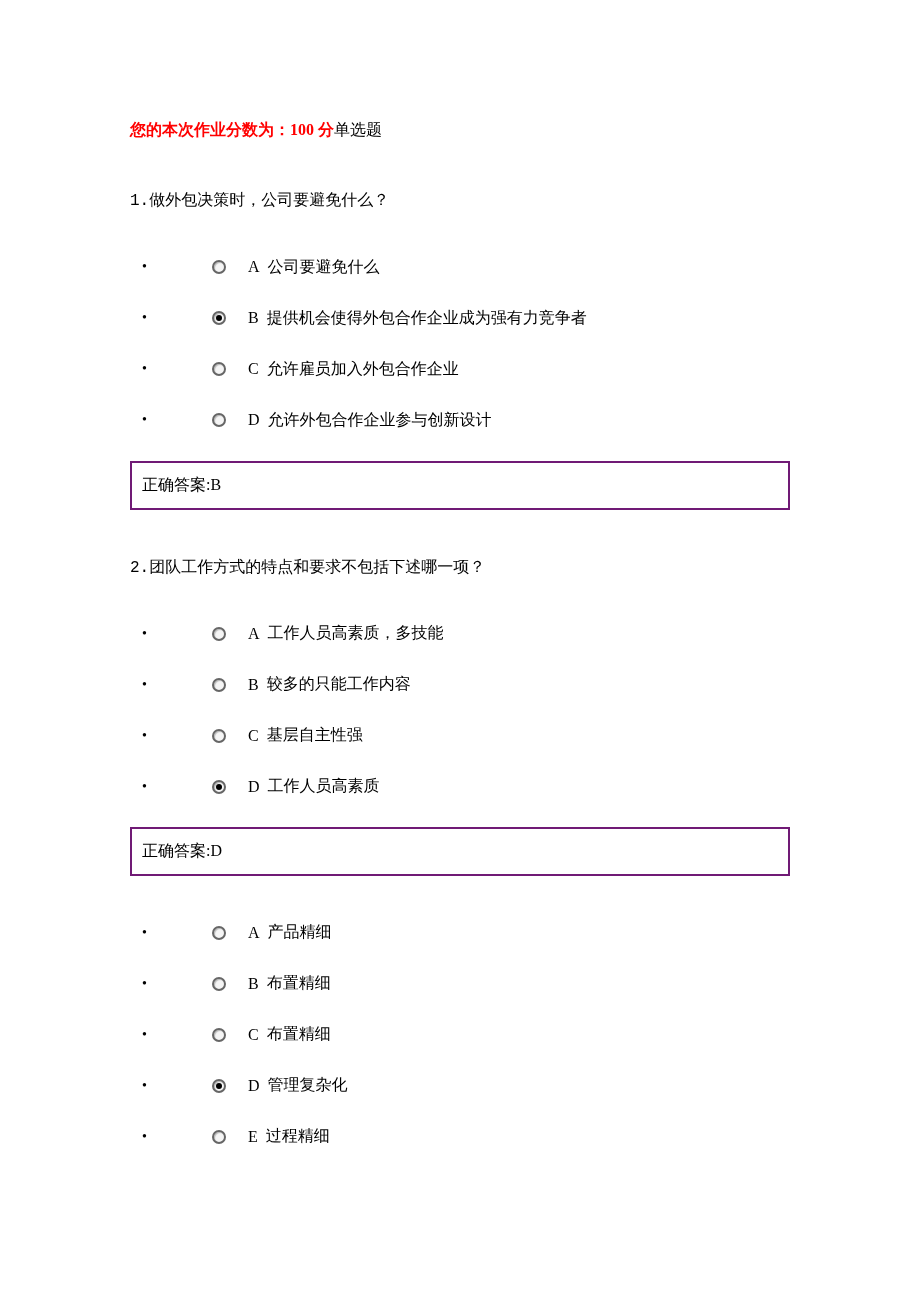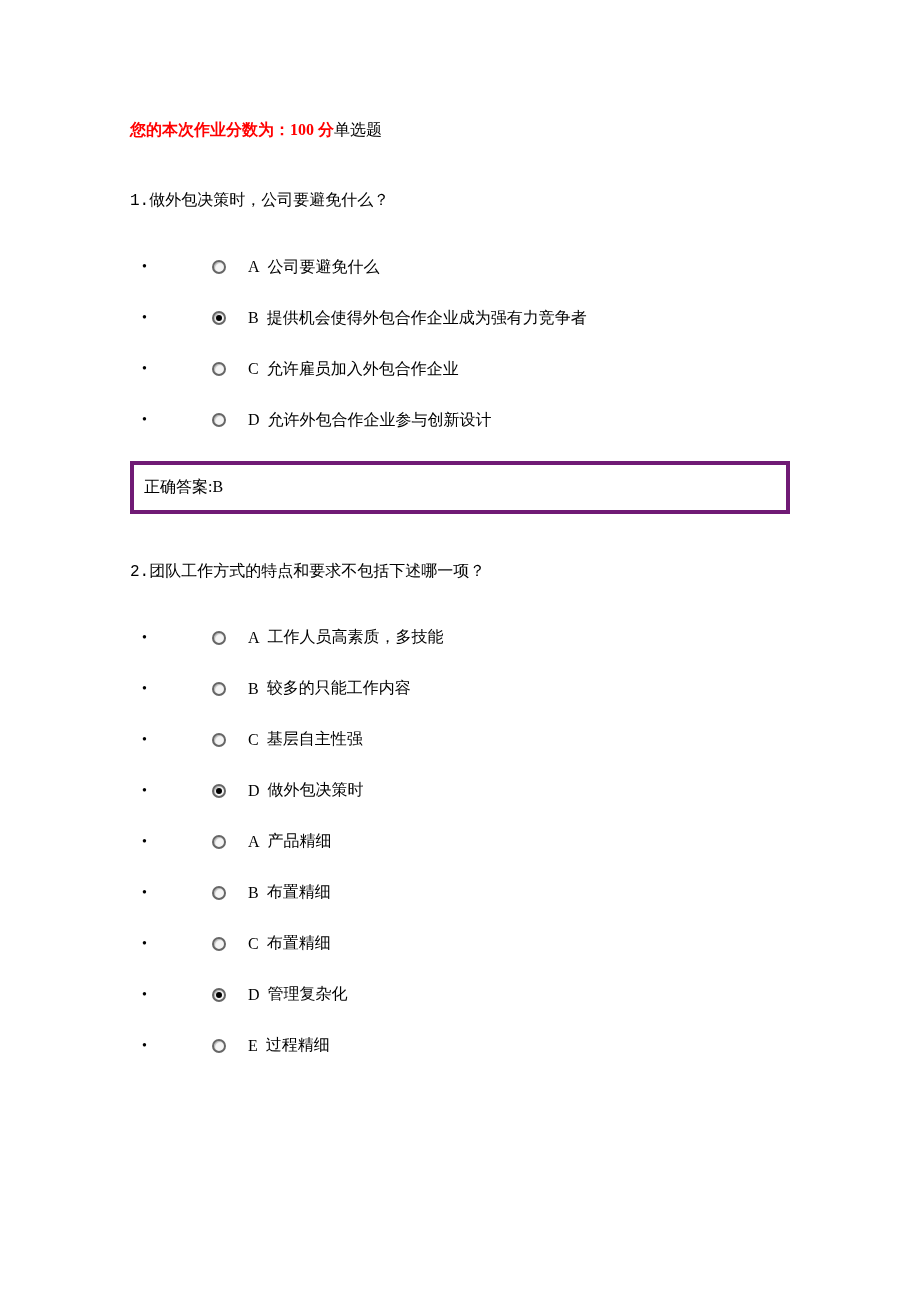--- a/index.html
+++ b/index.html
@@ -69,21 +69,21 @@
       width: 6px;
       height: 6px;
       background: #000;
       border-radius: 50%;
       transform: translate(-50%, -50%);
     }
     .opt-letter {
       margin-right: 8px;
     }
     .answer-box {
-      border: 4px solid #701a75;
+      border: 2px solid #701a75;
       padding: 12px 10px;
       margin-left: 0px;
       margin-bottom: 46px;
       color: #000;
       font-size: 16px;
     }
     .block {
       margin-bottom: 0;
     }
   </style>
@@ -141,23 +141,26 @@
       <span>较多的只能工作内容</span>
     </li>
     <li>
       <span class="radio-icon"></span>
       <span class="opt-letter">C</span>
       <span>基层自主性强</span>
     </li>
     <li>
       <span class="radio-icon selected"></span>
       <span class="opt-letter">D</span>
-      <span>做外包决策时</span>
+      <span>工作人员高素质</span>
     </li>
   </ul>
+  <div class="answer-box">
+    <span>正确答案:</span><span>D</span>
+  </div>
 </div>
 
 <div class="block">
   <ul class="options">
     <li>
       <span class="radio-icon"></span>
       <span class="opt-letter">A</span>
       <span>产品精细</span>
     </li>
     <li>

